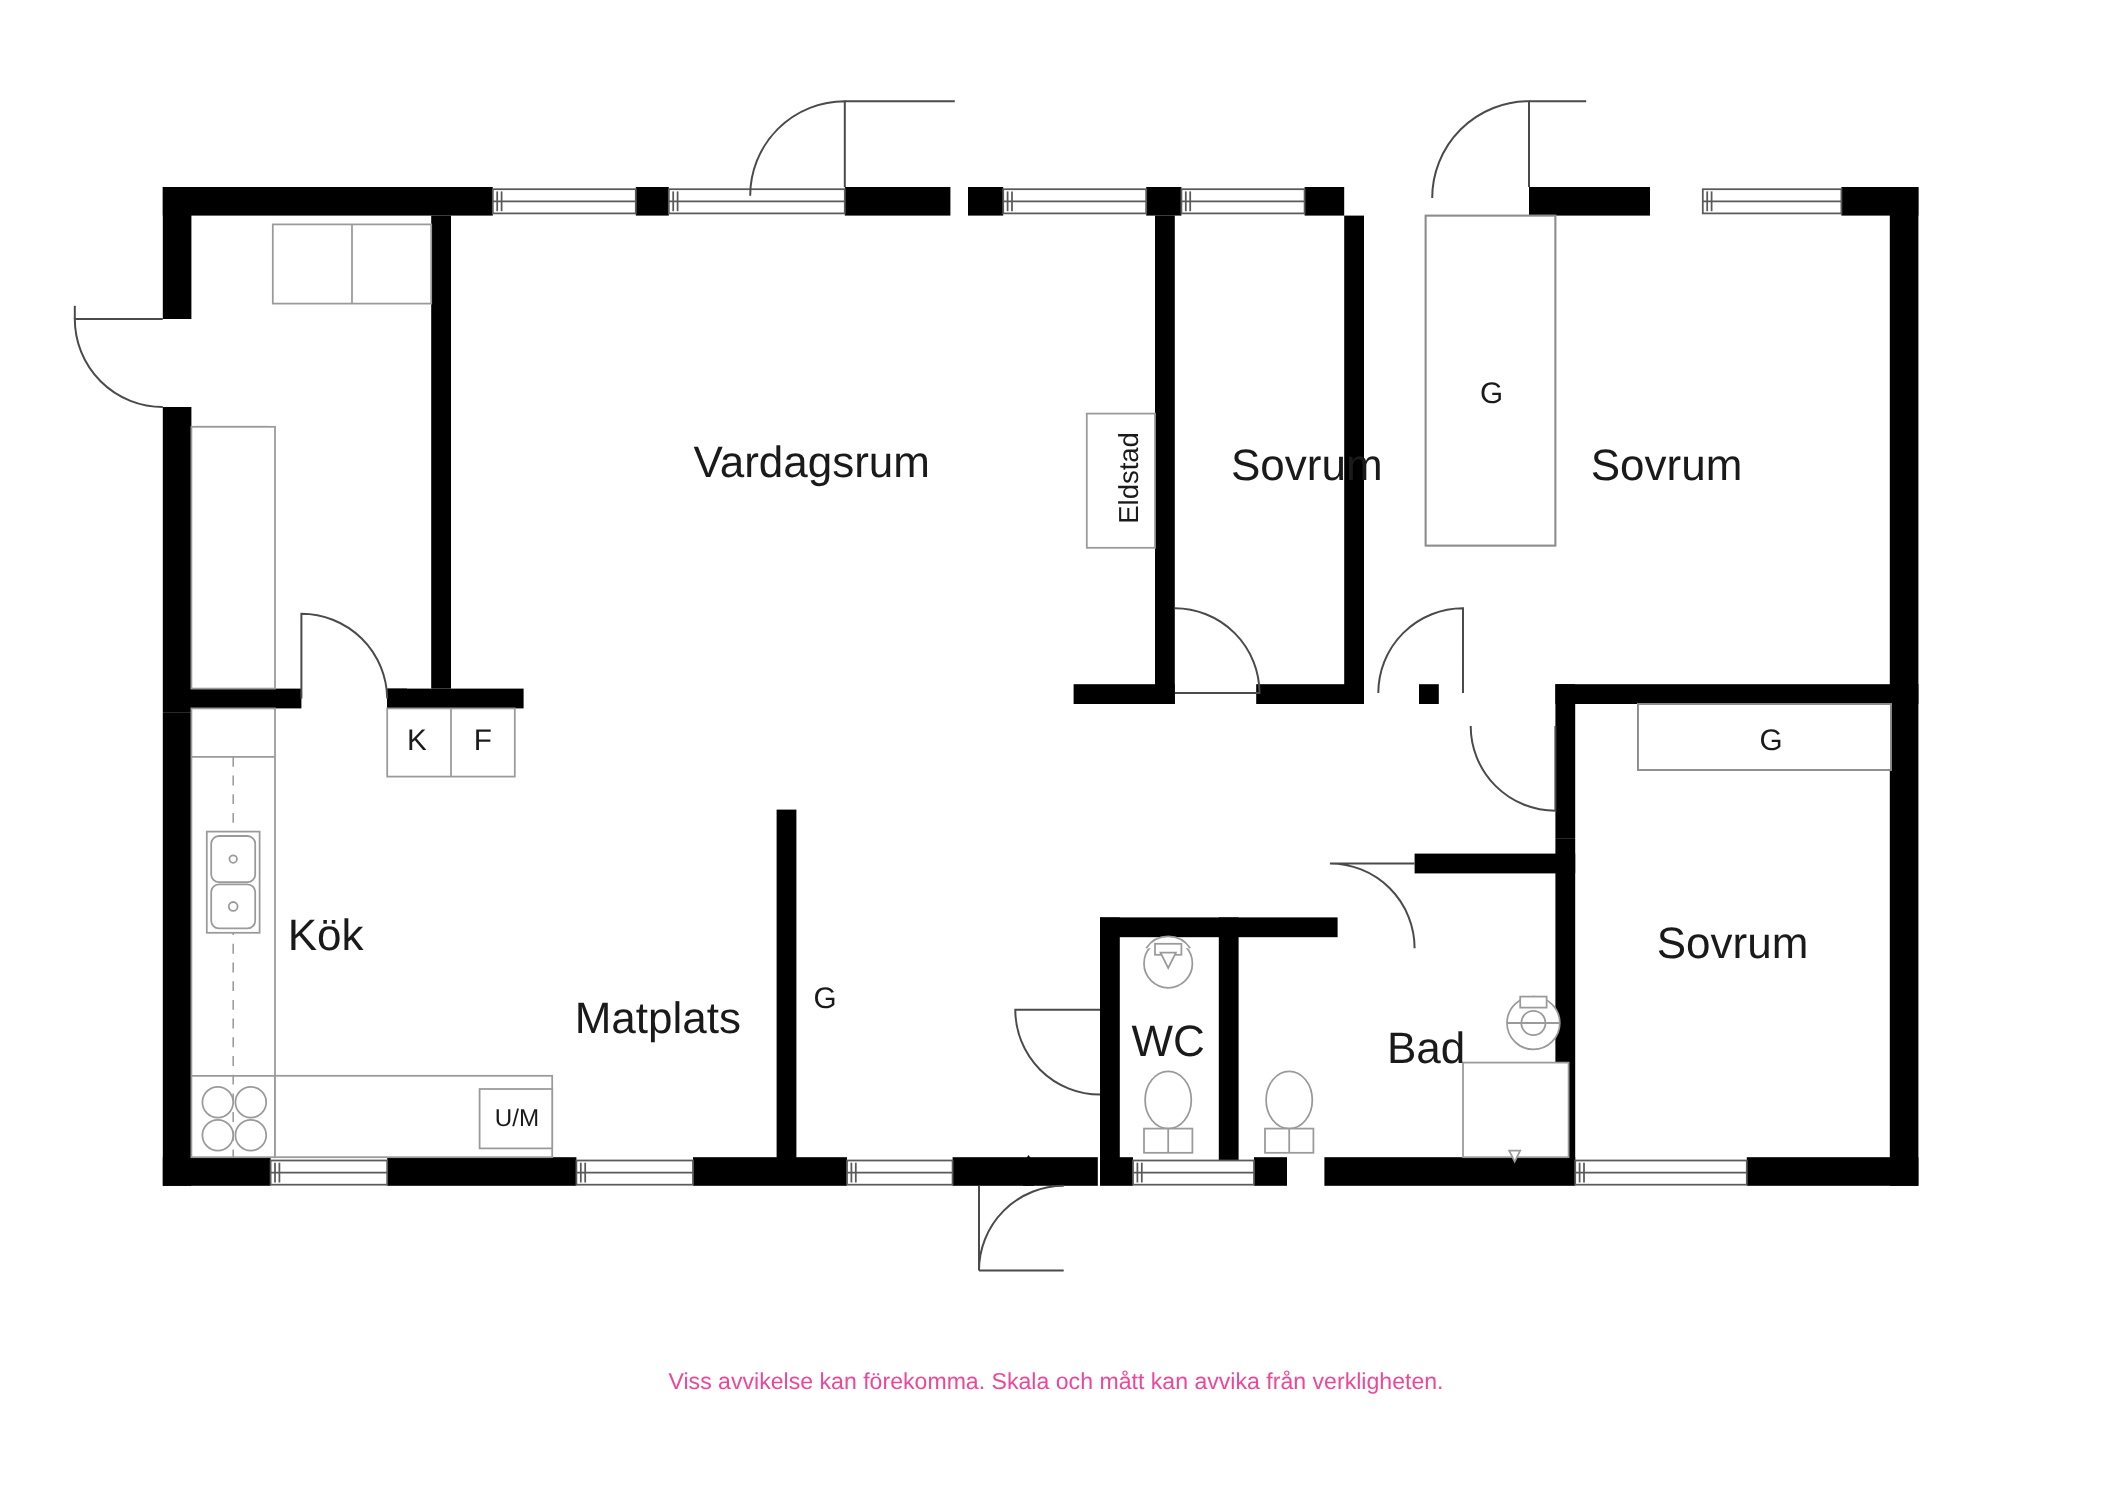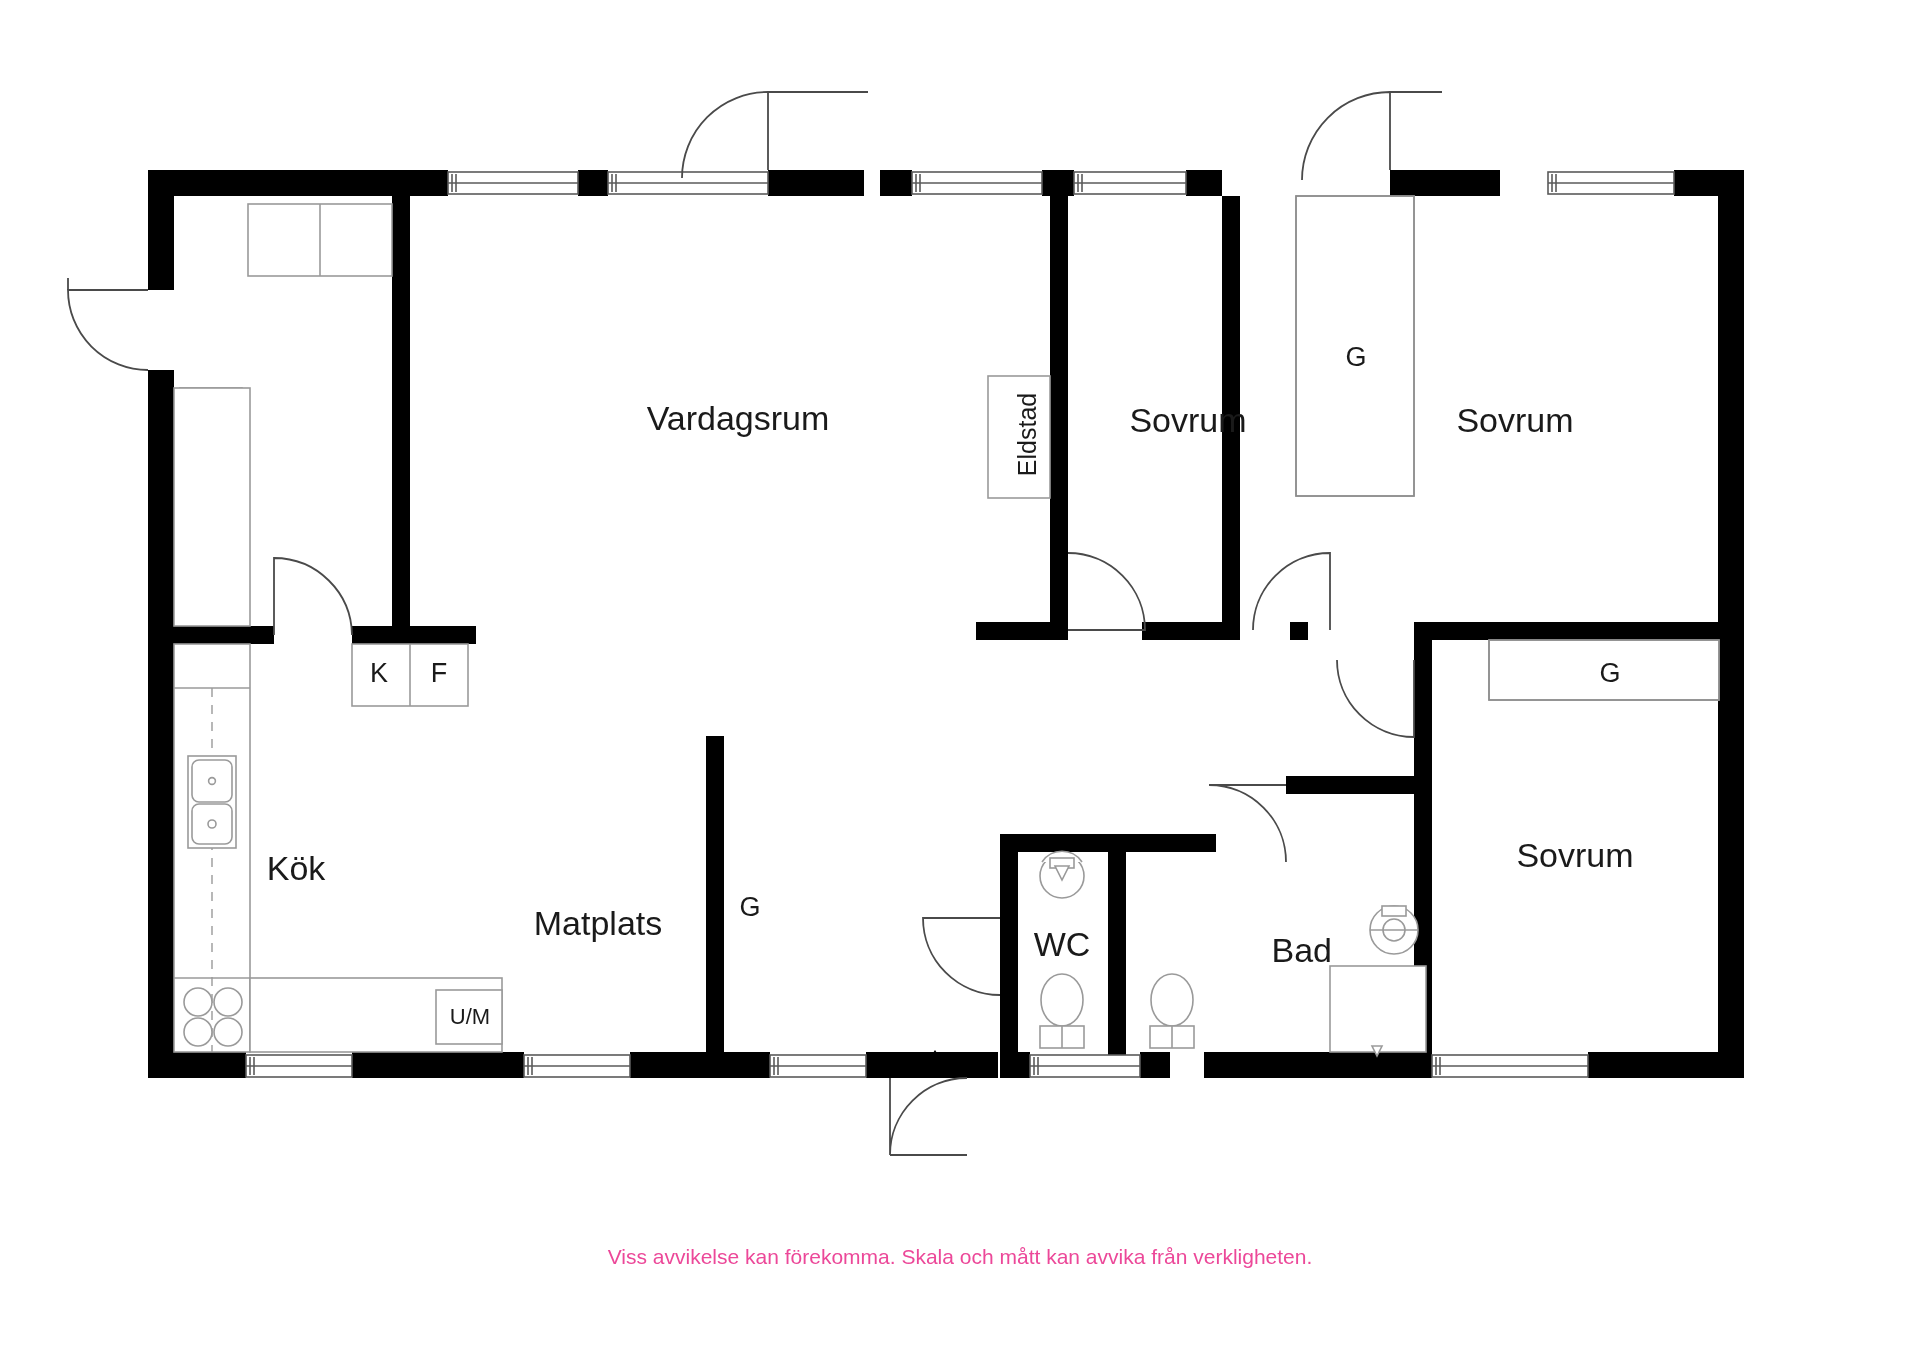--- a/index.html
+++ b/index.html
@@ -13,21 +13,21 @@
     width: 1920px;
     height: 1357px;
     background: #ffffff;
     overflow: hidden;
   }
   #plan-svg { position: absolute; left: 0; top: 0; }
   .room-label {
     position: absolute;
     color: #1a1a1a;
     font-family: "Liberation Sans", sans-serif;
-    font-size: 34px;
+    font-size: 40px;
     line-height: 1.18;
     text-align: center;
     white-space: pre;
     pointer-events: none;
   }
   .small-label { font-size: 22px; }
   .cab-label { font-size: 27px; }
   .vert-label {
     position: absolute;
     font-size: 25px;
@@ -339,21 +339,21 @@
 
 
   <div class="room-label" style="left:598px; top:398px; width:280px;">Vardagsrum</div>
 
   <div class="room-label" style="left:1078px; top:400px; width:220px;">Sovrum</div>
 
   <div class="room-label" style="left:1405px; top:400px; width:220px;">Sovrum</div>
 
   <div class="room-label" style="left:1465px; top:835px; width:220px;">Sovrum</div>
 
-  <div class="room-label" style="left:226px; top:828px; width:140px;margin-top:20px;">Kök</div>
+  <div class="room-label" style="left:226px; top:828px; width:140px;">Kök</div>
 
   <div class="room-label" style="left:478px; top:903px; width:240px;">Matplats</div>
 
   <div class="room-label" style="left:992px; top:924px; width:140px;">WC</div>
 
   <div class="room-label" style="left:1192px; top:930px; width:140px;text-align:right;">Bad</div>
 
   <div class="vert-label" style="left:962px; top:420px; width:130px; text-align:center; transform: rotate(-90deg);">Eldstad</div>
 
   <div class="room-label cab-label" style="left:1316px; top:342px; width:80px;">G</div>

